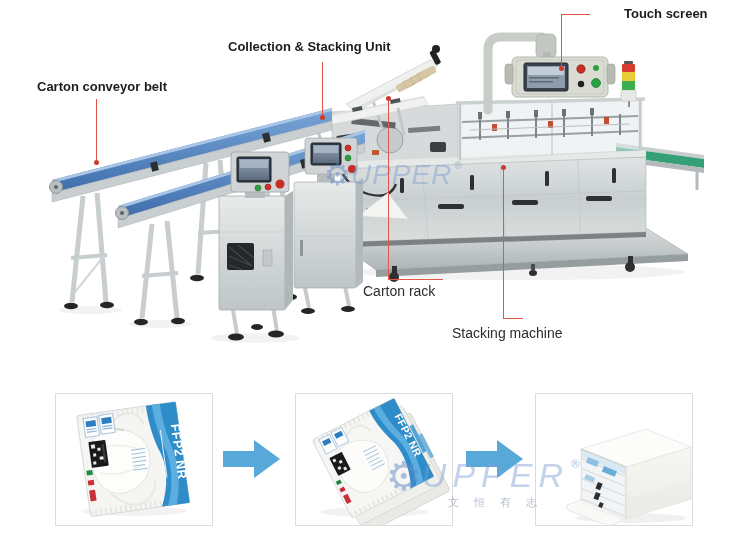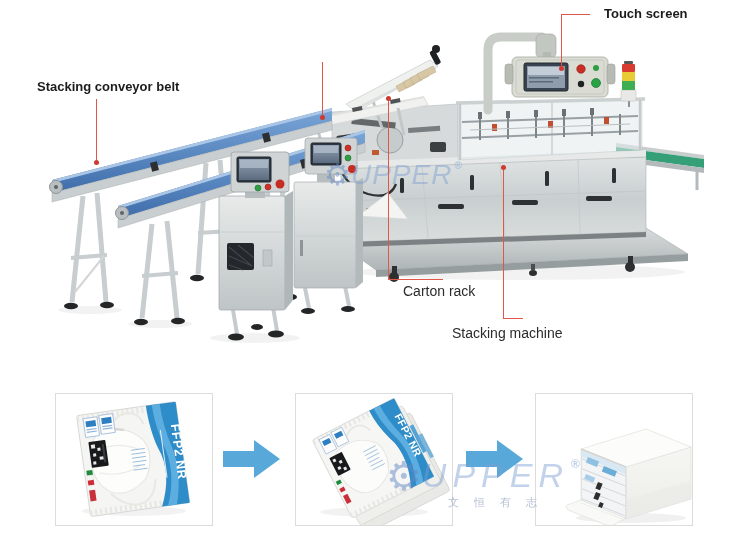--- a/index.html
+++ b/index.html
@@ -287,36 +287,37 @@
       <rect x="624" y="61" width="9" height="3" rx="1" fill="#55585a"></rect>
     </g>
   </svg>
 
   <div class="wm wm-machine" style="left:324px;top:161px;">
     <span class="gear">⚙</span>
     <span class="brand">UPPER</span>
     <span class="reg">®</span>
   </div>
 
-  <div class="lbl bold" style="left:37px;top:80px;">Stacking conveyor belt</div>
+  <div class="lbl bold" style="left:37px;top:80px;">Carton conveyor belt</div>
   <div class="ann-line" style="left:96px;top:99px;width:1px;height:61px;"></div>
   <div class="ann-dot" style="left:94px;top:160px;"></div>
 
+  <div class="lbl bold" style="left:228px;top:40px;">Collection &amp; Stacking Unit</div>
   <div class="ann-line" style="left:322px;top:62px;width:1px;height:53px;"></div>
   <div class="ann-dot" style="left:320px;top:115px;"></div>
 
-  <div class="lbl bold" style="left:604px;top:7px;text-align:center;">Touch screen</div>
+  <div class="lbl bold" style="left:624px;top:7px;text-align:center;">Touch screen</div>
   <div class="ann-line" style="left:561px;top:14px;width:29px;height:1px;"></div>
   <div class="ann-line" style="left:561px;top:14px;width:1px;height:52px;"></div>
   <div class="ann-dot" style="left:559px;top:66px;"></div>
 
   <div class="ann-dot" style="left:386px;top:96px;"></div>
   <div class="ann-line" style="left:388px;top:101px;width:1px;height:178px;"></div>
   <div class="ann-line" style="left:388px;top:279px;width:55px;height:1px;"></div>
-  <div class="lbl reg" style="left:363px;top:284px;margin-left:40px;">Carton rack</div>
+  <div class="lbl reg" style="left:363px;top:284px;">Carton rack</div>
 
   <div class="ann-dot" style="left:501px;top:165px;"></div>
   <div class="ann-line" style="left:503px;top:170px;width:1px;height:148px;"></div>
   <div class="ann-line" style="left:503px;top:318px;width:20px;height:1px;"></div>
   <div class="lbl reg" style="left:452px;top:326px;">Stacking machine</div>
 
   <div class="tile" style="left:55px;">
     <svg width="156" height="131" viewBox="0 0 156 131">
       <ellipse cx="78" cy="117" rx="52" ry="5" fill="rgba(0,0,0,0.05)"></ellipse>
       <g transform="rotate(-8 78 64)">

